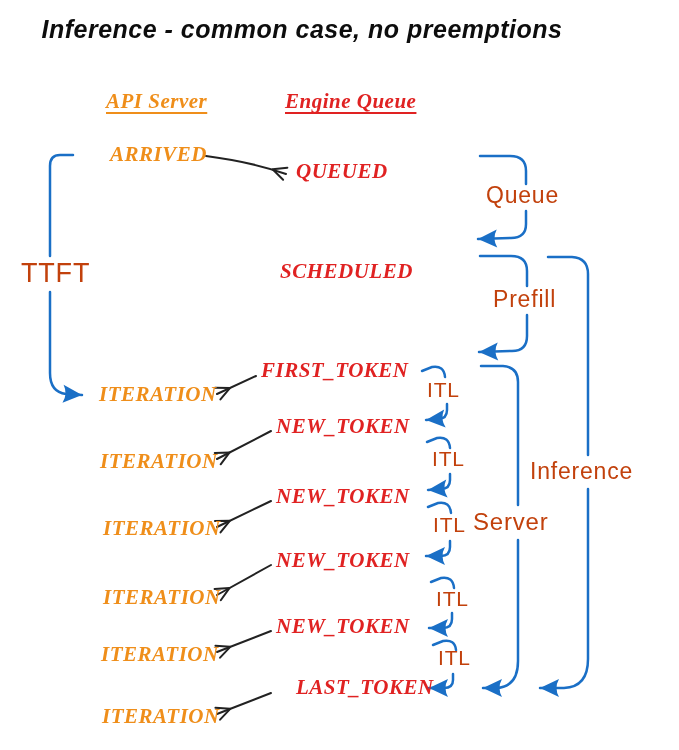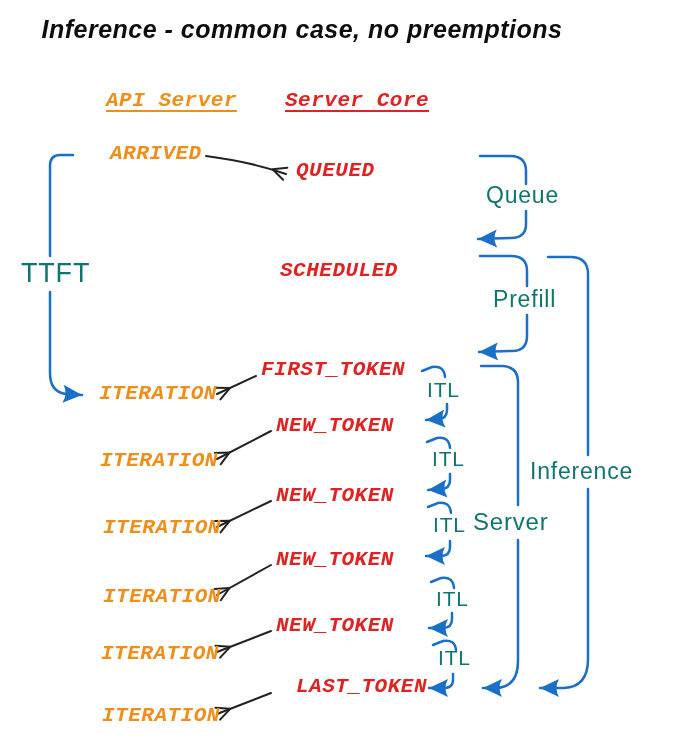--- a/index.html
+++ b/index.html
@@ -5,27 +5,27 @@
   html,body { margin:0; padding:0; background:#ffffff; }
   .canvas {
     position:relative;
     width:679px; height:750px;
     background:#ffffff;
     overflow:hidden;
     font-family:"Liberation Sans", sans-serif;
   }
   .canvas svg { position:absolute; left:0; top:0; }
   .lbl { position:absolute; white-space:nowrap; line-height:1.05; }
-  .hw  { font-family:Liberation Mono, monospace; font-style:italic; font-weight:600; letter-spacing:.5px; }
+  .hw  { font-family:Liberation Serif, serif; font-style:italic; font-weight:600; letter-spacing:.5px; }
   .clean { font-family:"Liberation Sans", sans-serif; font-weight:500; letter-spacing:.8px; }
   .title { font-size:25px; font-weight:700; font-style:italic; color:#0d0d0d; letter-spacing:.5px;
            left:40px; top:16px; width:524px; text-align:center; }
   .orange { color:#ef8e1a; }
   .red    { color:#e02222; }
-  .blue   { color:#0f766e;text-align:center; }
+  .blue   { color:#c2410c;text-align:center; }
   .colhead { font-size:21px; text-decoration:underline; text-underline-offset:4px; text-decoration-thickness:2px; }
   .event { font-size:21px; }
   .ivl   { font-size:23px; }
 </style>
 </head>
 <body>
 
 <div class="canvas">
 
   <svg width="679" height="750" viewBox="0 0 679 750">
@@ -72,21 +72,21 @@
       <path marker-end="url(#mBlack)" d="M 271,431 L 217,459"></path>
       <path marker-end="url(#mBlack)" d="M 271,501 L 217,527"></path>
       <path marker-end="url(#mBlack)" d="M 271,565 L 217,595"></path>
       <path marker-end="url(#mBlack)" d="M 271,631 L 217,652"></path>
       <path marker-end="url(#mBlack)" d="M 271,693 L 217,714"></path>
     </g>
   </svg>
 
   <div class="lbl title">Inference - common case, no preemptions</div>
   <div class="lbl hw colhead orange" style="left:106px; top:90px;">API Server</div>
-  <div class="lbl hw colhead red" style="left:285px; top:90px;">Server Core</div>
+  <div class="lbl hw colhead red" style="left:285px; top:90px;">Engine Queue</div>
 
   <div class="lbl hw event orange" style="left:110px; top:143px;">ARRIVED</div>
   <div class="lbl hw event orange" style="left:99px;  top:383px;">ITERATION</div>
   <div class="lbl hw event orange" style="left:100px; top:450px;">ITERATION</div>
   <div class="lbl hw event orange" style="left:103px; top:517px;">ITERATION</div>
   <div class="lbl hw event orange" style="left:103px; top:586px;">ITERATION</div>
   <div class="lbl hw event orange" style="left:101px; top:643px;">ITERATION</div>
   <div class="lbl hw event orange" style="left:102px; top:705px;">ITERATION</div>
 
   <div class="lbl hw event red" style="left:280px; top:260px;">SCHEDULED</div>

